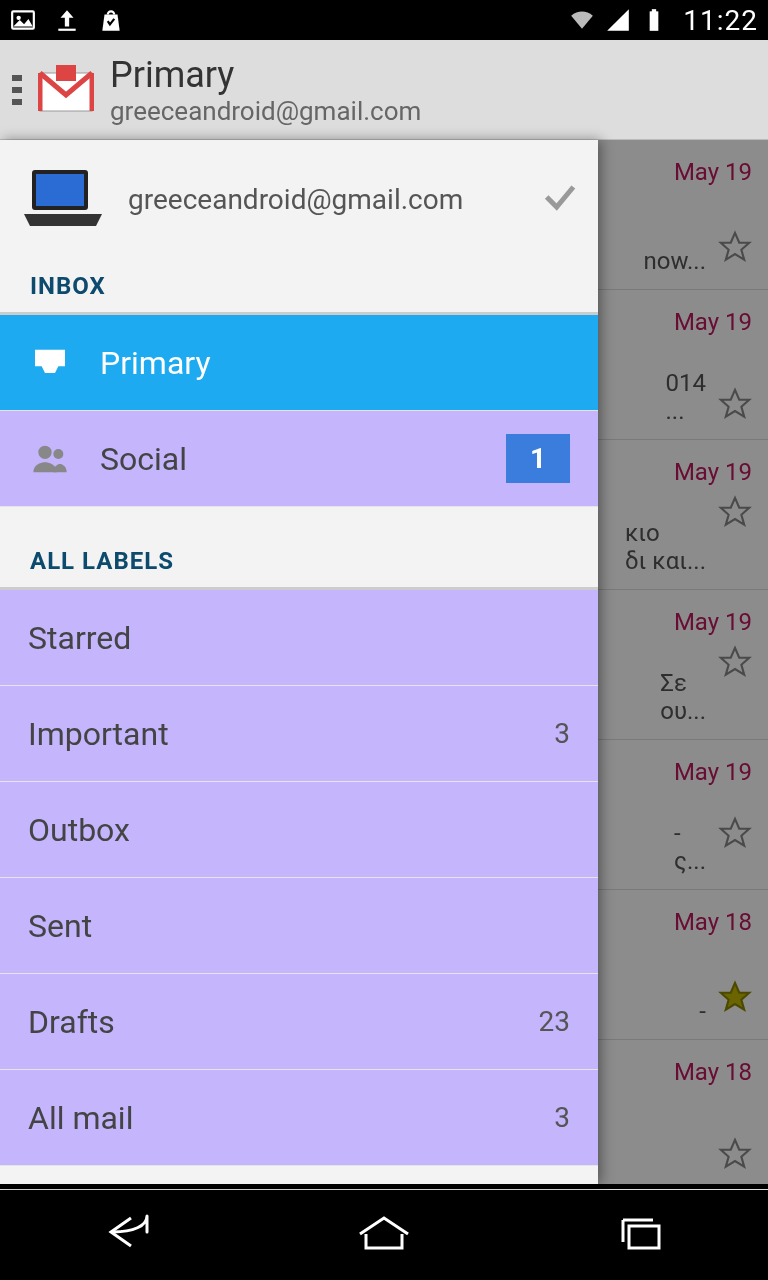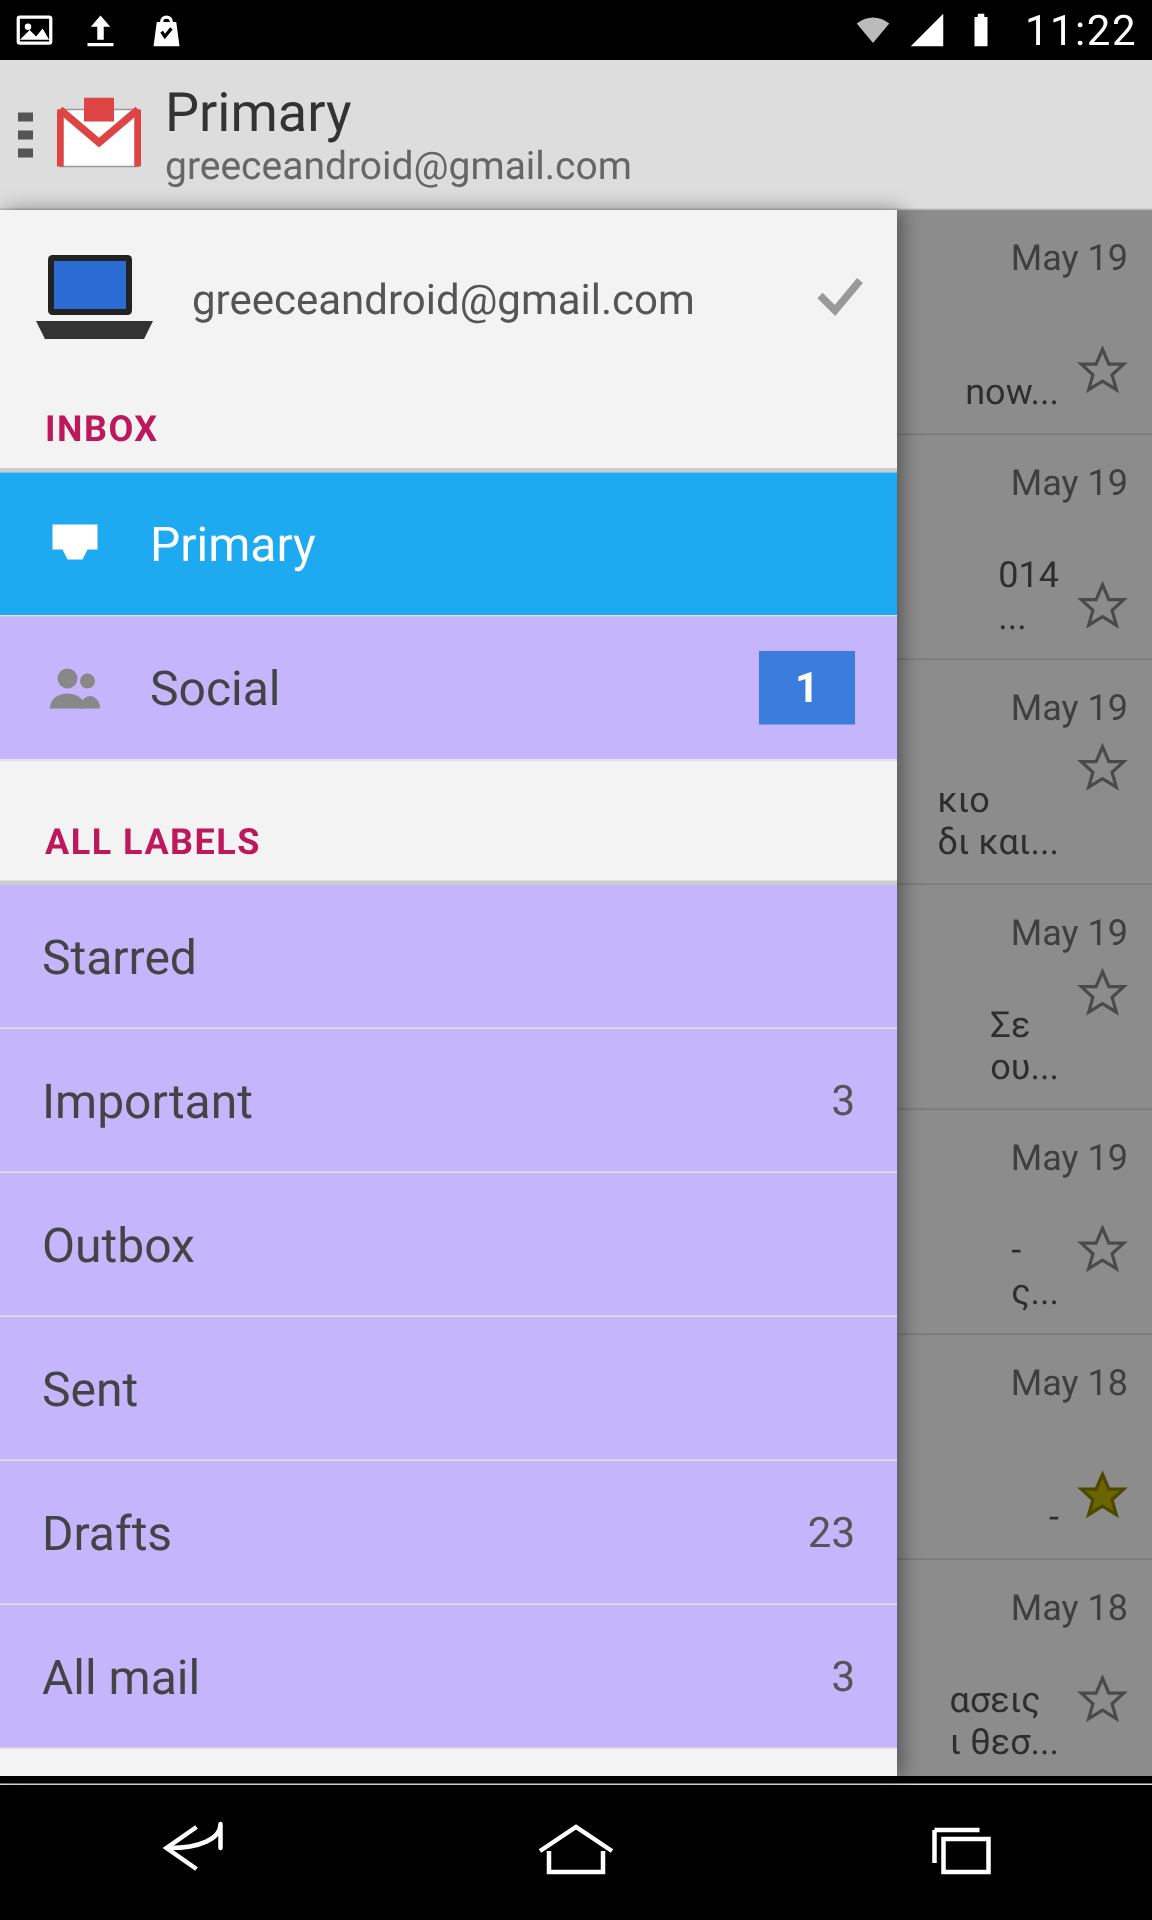--- a/index.html
+++ b/index.html
@@ -20,35 +20,35 @@
   .gmail-icon { width: 56px; height: 50px; position: relative;}
   .app-header-text .title { font-size: 36px; color: #333; }
   .app-header-text .sub { font-size: 26px; color: #666; }
 
   
   .main { position: relative; height: 1044px; background:#f3f3f3; }
 
   
   .bg-list { position: absolute; top:0; left:0; right:0; height:100%; background:#fff; }
   .bg-row { height:150px; border-bottom:1px solid #ddd; display:flex; align-items:flex-start; justify-content:flex-end; padding:18px 16px 0 0; flex-direction:column; align-items:flex-end;}
-  .bg-row .date{font-size:24px;color:#737373;}
+  .bg-row .date{font-size:24px;color:#be185d;}
   .bg-row .snip{font-size:24px;color:#555;margin-top:30px; white-space:nowrap;}
   .bg-row .star{margin-top:6px;}
   .dim-overlay{position:absolute;inset:0;background:rgba(0,0,0,0.45);} 
   .bg-row.star-y .star path{fill:#c2b800;stroke:#8a8400;}
 
   
   .drawer { position:absolute; top:0; left:0; width:598px; height:100%; background:#f3f3f3; box-shadow:3px 0 12px rgba(0,0,0,0.4); display:flex; flex-direction:column;}
   .account { display:flex; align-items:center; padding:24px 18px 28px 18px; gap:20px;}
   .laptop { width:90px; height:70px; }
   .account-text .name{font-size:34px; font-weight:bold; color:#222;}
   .account-text .email{font-size:28px; color:#555;}
   .account .chev{margin-left:auto;color:#888;}
 
-  .section-header{font-size:24px; font-weight:bold; color:#be185d; letter-spacing:1px; padding:10px 30px 12px 30px; border-bottom:3px solid #ccc;}
+  .section-header{font-size:24px; font-weight:bold; color:#0c4a6e; letter-spacing:1px; padding:10px 30px 12px 30px; border-bottom:3px solid #ccc;}
 
   .item{display:flex;align-items:center;height:96px;padding:0 28px;gap:28px;font-size:32px;color:#444;border-bottom:1px solid #e5e5e5;background:#c4b5fd;}
   .item.selected{background:#1eaaf1;color:#fff;}
   .item .icon{width:44px;height:44px;display:flex;align-items:center;justify-content:center;}
   .item .label{flex:1;}
   .item .count{font-size:28px;color:#555;}
   .badge{background:#3b7ddd;color:#fff;font-weight:bold;font-size:28px;padding:8px 24px;}
 
   
   .navbar{height:96px;background:#000;display:flex;align-items:center;justify-content:space-around;}
@@ -179,21 +179,20 @@
     <div style="display:flex;align-items:center;gap:12px;margin-top:auto;margin-bottom:14px;">
       <div class="snip">-</div>
       <span class="star"><svg viewBox="0 0 24 24">
                 <path d="M12 2 L15 9 L22 9 L16.5 14 L18.5 21 L12 17 L5.5 21 L7.5 14 L2 9 L9 9 Z" fill="#c2b800" stroke="#888" stroke-width="1.5"></path>
               </svg></span>
     </div>
         </div>
         <div class="bg-row">
           <div class="date">May 18</div>
     <div style="display:flex;align-items:center;gap:12px;margin-top:auto;margin-bottom:14px;">
-      <div class="snip">ασεις<br>ι θεσ...</div>
       <span class="star"><svg viewBox="0 0 24 24">
                 <path d="M12 2 L15 9 L22 9 L16.5 14 L18.5 21 L12 17 L5.5 21 L7.5 14 L2 9 L9 9 Z" fill="none" stroke="#888" stroke-width="1.5"></path>
               </svg></span>
     </div>
         </div>
       </div>
     <div class="dim-overlay"></div>
 
     <div class="drawer">
       <div class="account">

